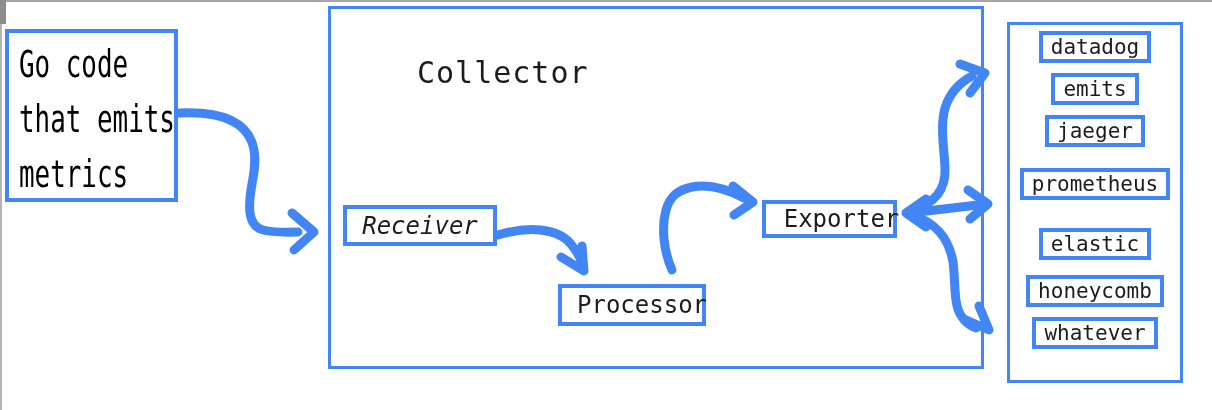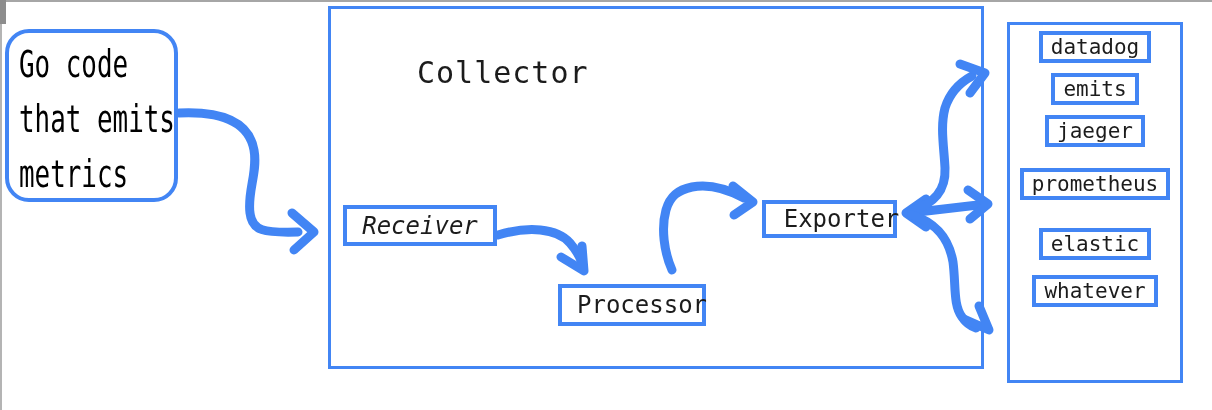--- a/index.html
+++ b/index.html
@@ -22,21 +22,21 @@
     background:#ffffff;
     border:4px solid var(--accent);
   }
   .container-box{border-width:3px;}
   .label{
     width:100%;height:100%;
     display:flex;align-items:center;justify-content:center;
     white-space:nowrap;
   }
   
-  #source-box{left:5px;top:29px;width:173px;height:173px;border-radius:24px;}
+  #source-box{left:5px;top:29px;width:173px;height:173px;}
   #source-text{
     position:absolute;left:10px;top:4px;width:245px;
     font-size:37px;line-height:55px;color:#000;
     transform:scaleX(0.70);transform-origin:0 0;
     white-space:nowrap;
   }
   
   #collector-box{left:328px;top:6px;width:656px;height:363px;}
   #collector-title{
     position:absolute;left:86px;top:46px;
@@ -102,20 +102,21 @@
   <div class="box" id="exporter-box">
     <div class="label">Exporter</div>
   </div>
 
   <div class="box container-box" id="backends-box">
     <div class="backend-item">datadog</div>
     <div class="backend-item">emits</div>
     <div class="backend-item">jaeger</div>
     <div class="backend-item">prometheus</div>
     <div class="backend-item">elastic</div>
+    <div class="backend-item">honeycomb</div>
     <div class="backend-item">whatever</div>
   </div>
 
   <svg id="arrows" width="1212" height="410" viewBox="0 0 1212 410">
     <g stroke="#4285f4" fill="none" stroke-width="9" stroke-linecap="round" stroke-linejoin="round">
 
       <g>
         <path d="M179,113 C222,111 249,122 254,150 C258,172 247,192 250,213 C252,231 264,233 298,232"></path>
         <path d="M292,213 L314,232 L294,250"></path>
       </g>

